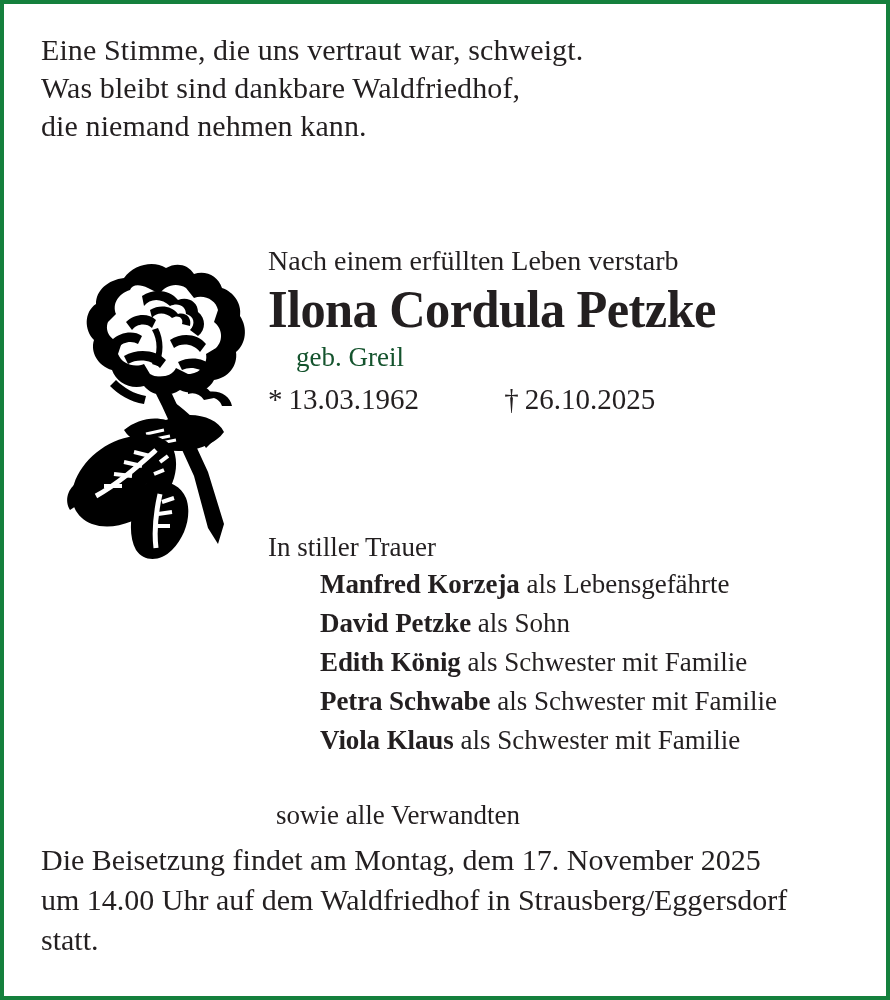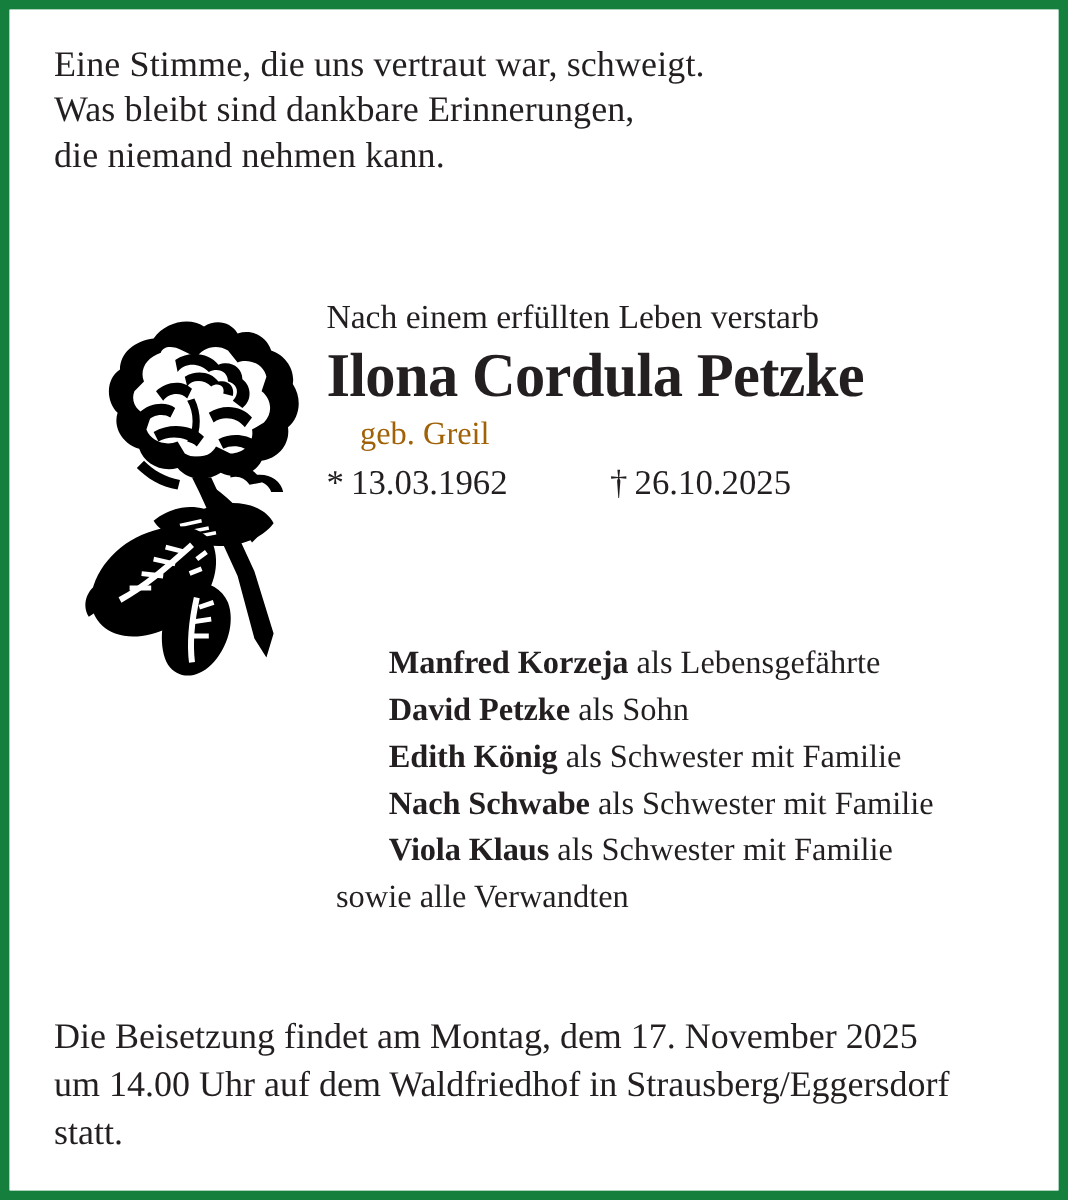--- a/index.html
+++ b/index.html
@@ -13,21 +13,21 @@
     overflow: hidden;
     font-family: "Liberation Serif", "DejaVu Serif", serif;
   }
 
   .notice {
     position: relative;
     box-sizing: border-box;
     width: 890px;
     height: 1000px;
     background: #ffffff;
-    border: 8px solid #15803d;
+    border: 4px solid #15803d;
   }
 
   .inner {
     position: relative;
     width: 100%;
     height: 100%;
     background: #ffffff;
   }
 
   
@@ -77,21 +77,21 @@
     letter-spacing: -0.6px;
     color: #231f20;
     white-space: nowrap;
     margin-top: 2px;
     transform: scaleX(0.97);
     transform-origin: left center;
   }
   .maiden-name {
     font-size: 27px;
     line-height: 34px;
-    color: #a16207;
+    color: #14532d;
     margin-left: 28px;
     white-space: nowrap;
   }
   .dates-row {
     margin-top: 7px;
     font-size: 29px;
     line-height: 36px;
     color: #231f20;
     white-space: nowrap;
   }
@@ -124,20 +124,21 @@
     letter-spacing: -0.1px;
     margin-left: 44px;
   }
   .mourner-rel { font-weight: normal; }
   .mourners-foot {
     font-size: 27px;
     line-height: 39px;
     color: #231f20;
     white-space: nowrap;
     margin-left: 8px;
+    margin-top: 36px;
   }
 
   
   .funeral {
     position: absolute;
     left: 37px;
     top: 836px;
     width: 820px;
   }
   .funeral-line {
@@ -148,21 +149,21 @@
   }
 </style>
 </head>
 <body>
 
 <div class="notice">
   <div class="inner">
 
     <div class="verse">
       <div class="verse-line">Eine Stimme, die uns vertraut war, schweigt.</div>
-      <div class="verse-line">Was bleibt sind dankbare Erinnerungen,</div>
+      <div class="verse-line">Was bleibt sind dankbare Waldfriedhof,</div>
       <div class="verse-line">die niemand nehmen kann.</div>
     </div>
 
     <div class="rose">
       <svg viewBox="0 0 224 320" xmlns="http://www.w3.org/2000/svg" aria-hidden="true">
         <g fill="#000000">
 
           <path d="M86 34 C96 20 116 16 128 24 C138 18 150 20 156 30 C168 26 180 32 184 44
                    C196 48 204 60 202 72 C210 84 208 100 198 108 C200 122 190 134 176 136
                    C170 148 154 152 142 146 C130 154 114 152 106 142
@@ -220,35 +221,36 @@
       <div class="lead-line">Nach einem erfüllten Leben verstarb</div>
       <div class="deceased-name">Ilona Cordula Petzke</div>
       <div class="maiden-name">geb. Greil</div>
       <div class="dates-row">
         <span class="date-birth"><span class="date-symbol">*</span><span>13.03.1962</span></span>
         <span class="date-death"><span class="date-symbol">†</span><span>26.10.2025</span></span>
       </div>
     </div>
 
     <div class="mourners">
+      <div class="mourners-head">In stiller Trauer</div>
 
       <div class="mourner-row">
         <span class="mourner-name">Manfred Korzeja</span>
         <span class="mourner-rel">als Lebensgefährte</span>
       </div>
       <div class="mourner-row">
         <span class="mourner-name">David Petzke</span>
         <span class="mourner-rel">als Sohn</span>
       </div>
       <div class="mourner-row">
         <span class="mourner-name">Edith König</span>
         <span class="mourner-rel">als Schwester mit Familie</span>
       </div>
       <div class="mourner-row">
-        <span class="mourner-name">Nach Schwabe</span>
+        <span class="mourner-name">Petra Schwabe</span>
         <span class="mourner-rel">als Schwester mit Familie</span>
       </div>
       <div class="mourner-row">
         <span class="mourner-name">Viola Klaus</span>
         <span class="mourner-rel">als Schwester mit Familie</span>
       </div>
 
       <div class="mourners-foot">sowie alle Verwandten</div>
     </div>
 

